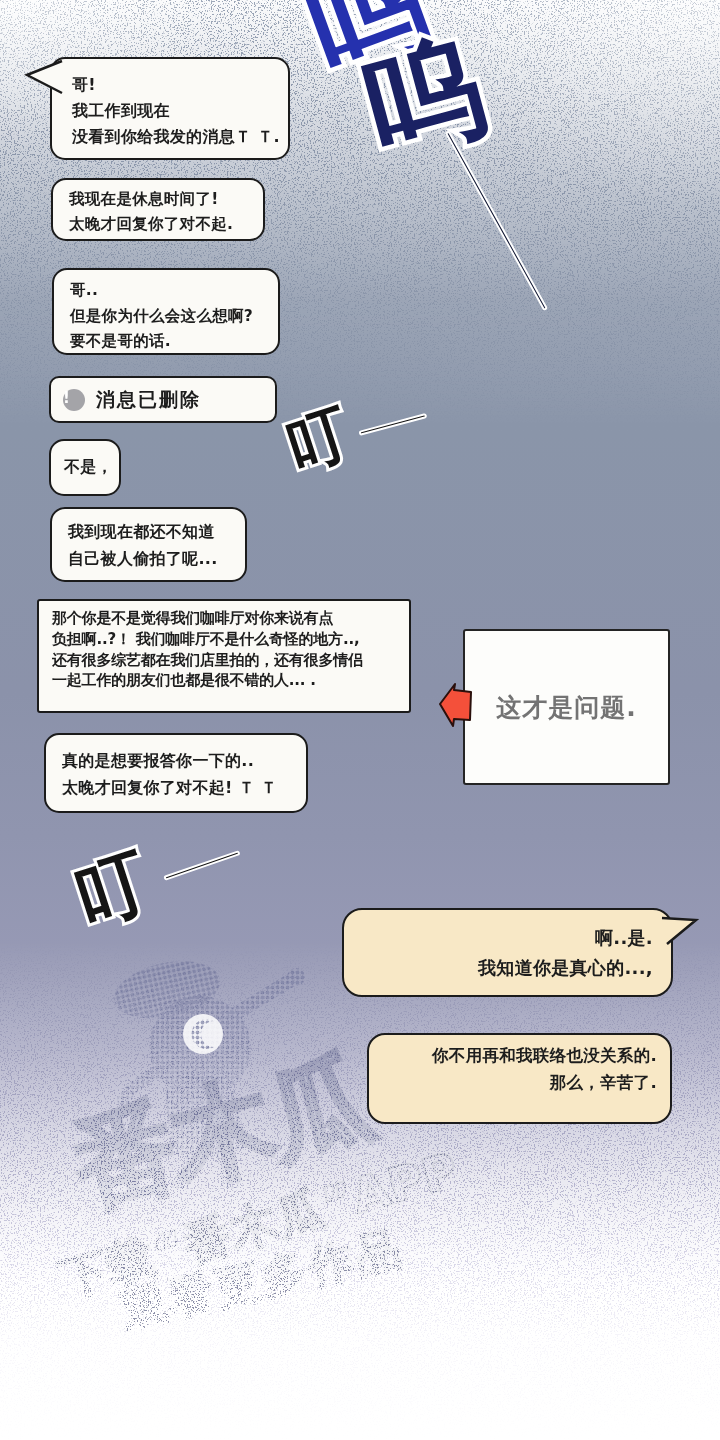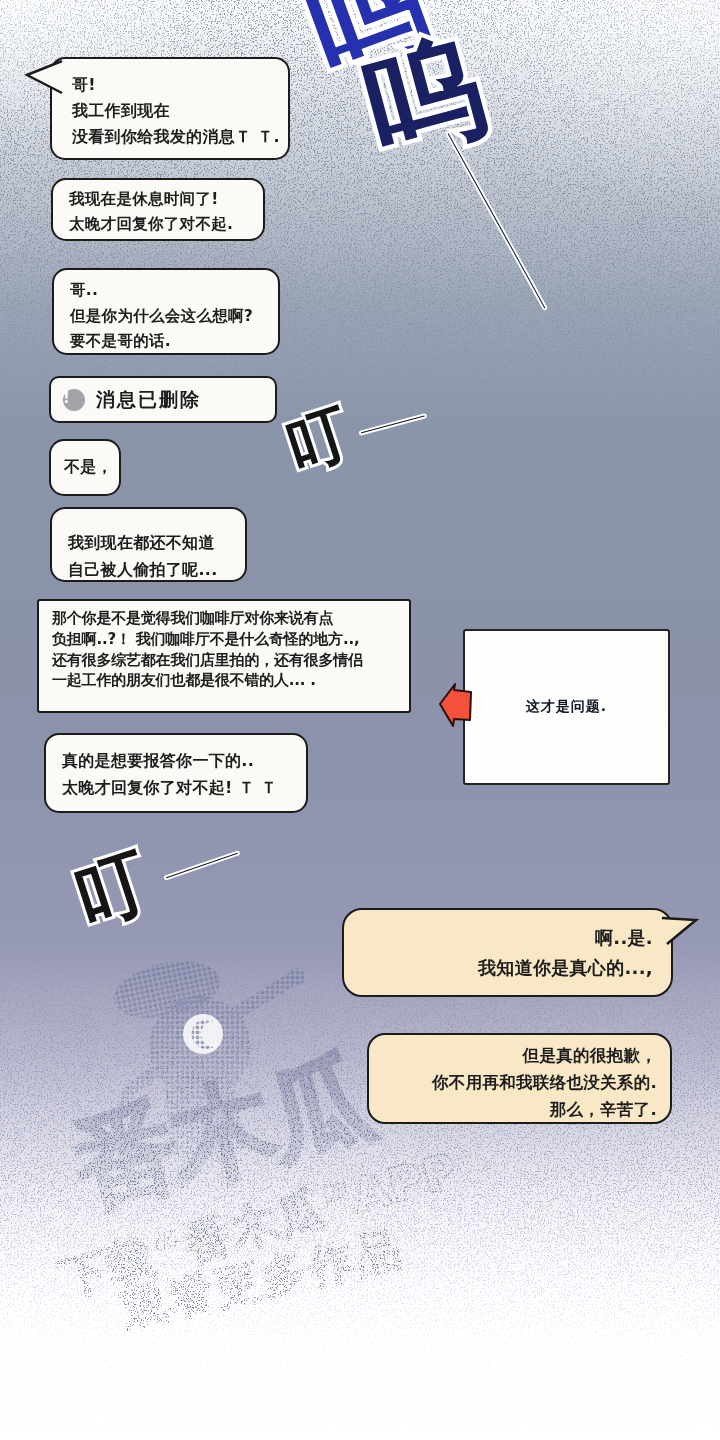--- a/index.html
+++ b/index.html
@@ -31,32 +31,32 @@
     position:absolute; z-index:5; background:#fbfaf6; border:2.5px solid #1b1b1b;
     border-radius:15px; color:#1d1d1d; font-weight:bold; letter-spacing:.3px;
   }
   .bubble span { display:block; }
   .b1 { left:50px; top:57px;  width:240px; height:103px; font-size:16px;   line-height:26px;   padding:13px 8px 0 20px; }
   .b2 { left:51px; top:178px; width:214px; height:63px;  font-size:15.5px; line-height:25px;   padding:7px 8px 0 16px; }
   .b3 { left:52px; top:268px; width:228px; height:87px;  font-size:15.5px; line-height:25.5px; padding:8px 6px 0 16px; }
   .b4 { left:49px; top:376px; width:228px; height:47px;  font-size:19px; border-radius:10px;
         display:flex; align-items:center; gap:11px; padding:0 12px; letter-spacing:2px; }
   .b5 { left:49px; top:439px; width:72px;  height:57px;  font-size:16px; display:flex; align-items:center; padding-left:13px; }
-  .b6 { left:50px; top:507px; width:197px; height:75px;  font-size:16px;   line-height:27px;   padding:20px 4px 0 16px; }
+  .b6 { left:50px; top:507px; width:197px; height:75px;  font-size:16px;   line-height:27px;   padding:9px 4px 0 16px; }
   .b7 { left:37px; top:599px; width:374px; height:114px; font-size:15px;   line-height:20.8px; padding:7px 4px 0 13px; letter-spacing:-.2px; border-radius:3px; }
   .b8 { left:44px; top:733px; width:264px; height:80px;  font-size:16px;   line-height:27px;   padding:12px 4px 0 16px; }
   .y1 { left:342px; top:908px;  width:331px; height:89px; font-size:18px;   line-height:30px; padding:13px 18px 0 8px;
         text-align:right; background:#f8e8c6; border-radius:20px; }
   .y2 { left:367px; top:1033px; width:305px; height:91px; font-size:16.5px; line-height:27px; padding:7px 13px 0 6px;
         text-align:right; background:#f8e8c6; border-radius:18px; }
   .panel {
     position:absolute; z-index:5; left:463px; top:629px; width:207px; height:156px;
     background:#fdfdfb; border:2px solid #242424; border-radius:3px;
     display:flex; align-items:center; justify-content:center;
-    color:#0f172a; font-weight:bold; font-size:14px; letter-spacing:1px;
+    color:#737373; font-weight:bold; font-size:25px; letter-spacing:1px;
   }
   .tail { position:absolute; z-index:6; }
   .excl-icon {
     width:22px; height:22px; border-radius:50%; background:#a4a4a8; color:#fff;
     display:inline-flex; align-items:center; justify-content:center; flex:0 0 auto;
     font-size:15px; font-weight:bold; letter-spacing:0;
   }
   
   .sfx {
     position:absolute; z-index:4; font-weight:bold;
@@ -199,18 +199,17 @@
   <div class="bubble y1">
     <span>啊..是.</span>
     <span>我知道你是真心的...,</span>
   </div>
   <svg class="tail" style="left:660px; top:910px;" width="40" height="40" viewBox="0 0 40 40">
     <path d="M2,8 L36,10 L7,34 Z" fill="#f8e8c6"></path>
     <path d="M2,8 L36,10 L7,34" fill="none" stroke="#1b1b1b" stroke-width="2.5"></path>
   </svg>
 
   <div class="bubble y2">
-    <span>但是真的很抱歉，</span>
     <span>你不用再和我联络也没关系的.</span>
     <span>那么，辛苦了.</span>
   </div>
 
 </div>
 
 </body></html>

